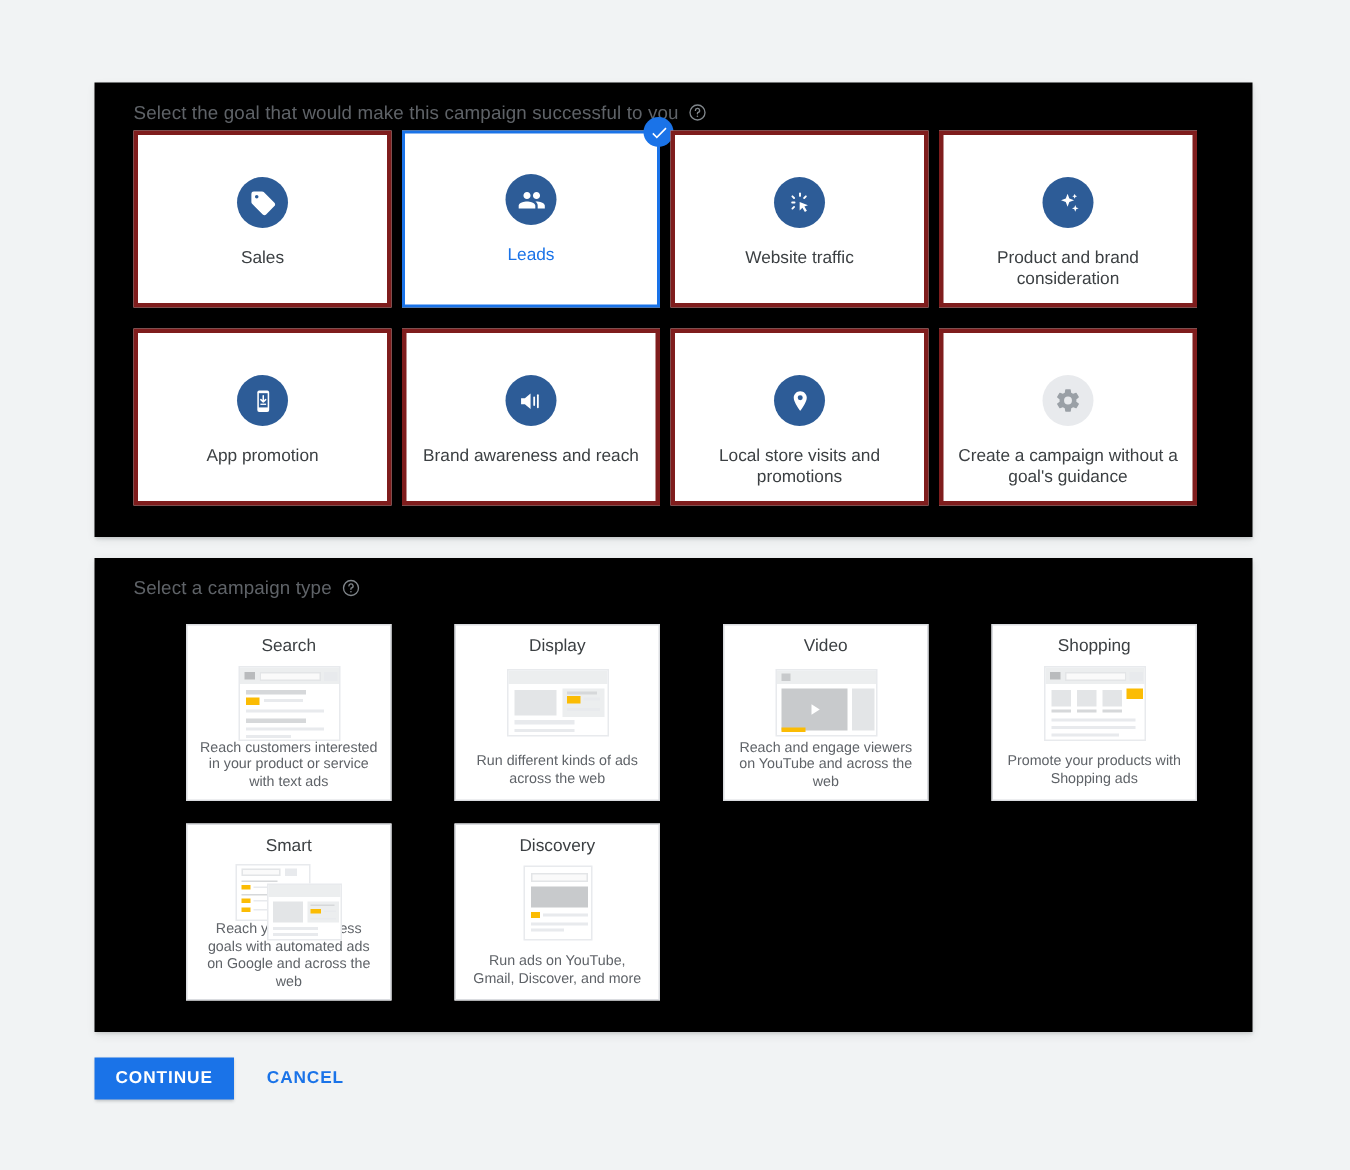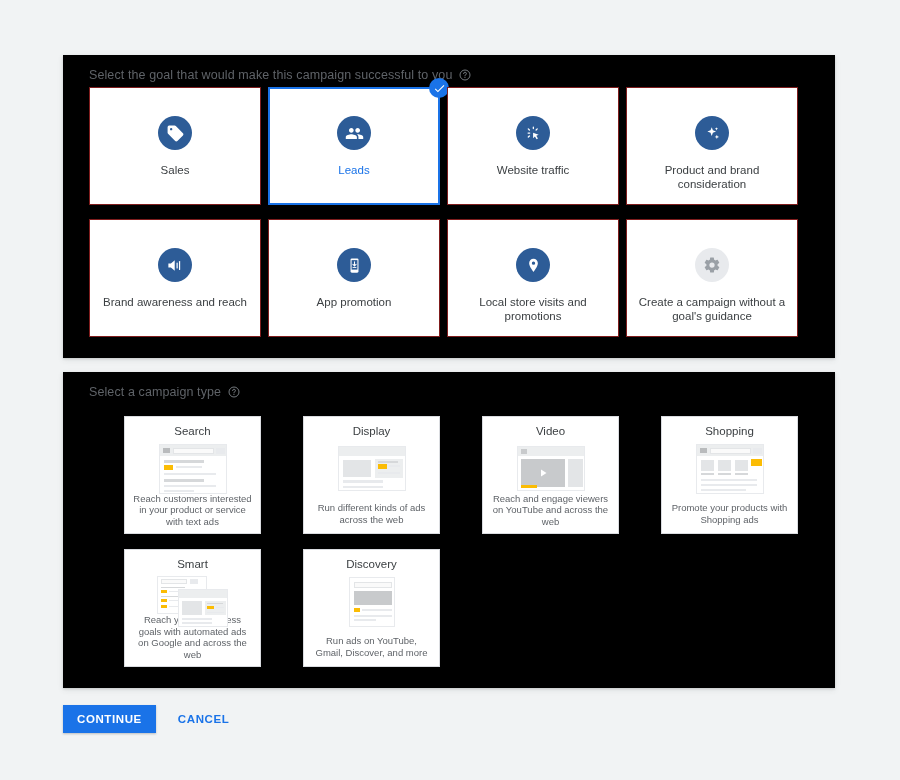--- a/index.html
+++ b/index.html
@@ -41,21 +41,21 @@
     position: absolute;
     left: 26px; top: 32px;
     width: 720px;
     display: grid;
     grid-template-columns: repeat(4, 172px);
     grid-auto-rows: 118px;
     gap: 14px 7px;
   }
   .goal-card {
     position: relative;
-    border: 1px solid #7f1d1d;
+    border: 3px solid #7f1d1d;
     background: #fff;
     display: flex;
     flex-direction: column;
     align-items: center;
     padding-top: 28px;
     cursor: pointer;
   }
   .goal-card.selected {
     border: 2px solid #1a73e8;
     padding-top: 27px;
@@ -233,38 +233,38 @@
             <path d="M17.5 13.5l.8 2 2 .8-2 .8-.8 2-.8-2-2-.8 2-.8z"></path>
             <path d="M17 4l.6 1.5L19 6.1l-1.4.6L17 8.2l-.6-1.5L15 6.1l1.4-.6z"></path>
           </svg>
         </div>
         <div class="goal-label">Product and brand consideration</div>
       </div>
 
       <div class="goal-card">
         <div class="goal-icon">
           <svg viewBox="0 0 24 24" width="19" height="19">
-            <path d="M3 9.5v5h3.2L11 18.6V5.4L6.2 9.5z"></path>
-            <rect x="13.3" y="8.1" width="1.5" height="7.8" rx=".75"></rect>
-            <rect x="16.4" y="6.2" width="1.5" height="11.6" rx=".75"></rect>
-          </svg>
-        </div>
-        <div class="goal-label">Brand awareness and reach</div>
-      </div>
-
-      <div class="goal-card">
-        <div class="goal-icon">
-          <svg viewBox="0 0 24 24" width="19" height="19">
             <rect x="7" y="3" width="10" height="18" rx="1.6"></rect>
             <rect x="8.3" y="5.2" width="7.4" height="12" fill="#2d5c97"></rect>
             <path d="M12 7.4v5.2m0 0l-2-2m2 2l2-2" stroke="#ffffff" stroke-width="1.3" fill="none" stroke-linecap="round"></path>
             <rect x="9.6" y="14" width="4.8" height="1.1" fill="#ffffff"></rect>
           </svg>
         </div>
         <div class="goal-label">App promotion</div>
+      </div>
+
+      <div class="goal-card">
+        <div class="goal-icon">
+          <svg viewBox="0 0 24 24" width="19" height="19">
+            <path d="M3 9.5v5h3.2L11 18.6V5.4L6.2 9.5z"></path>
+            <rect x="13.3" y="8.1" width="1.5" height="7.8" rx=".75"></rect>
+            <rect x="16.4" y="6.2" width="1.5" height="11.6" rx=".75"></rect>
+          </svg>
+        </div>
+        <div class="goal-label">Brand awareness and reach</div>
       </div>
 
       <div class="goal-card">
         <div class="goal-icon">
           <svg viewBox="0 0 24 24" width="19" height="19">
               <path d="M12 3.5c-3.04 0-5.5 2.46-5.5 5.5 0 4.1 5.5 11 5.5 11s5.5-6.9 5.5-11c0-3.04-2.46-5.5-5.5-5.5zm0 7.6a2.1 2.1 0 1 1 0-4.2 2.1 2.1 0 0 1 0 4.2z"></path>
             </svg>
         </div>
         <div class="goal-label">Local store visits and promotions</div>
       </div>

